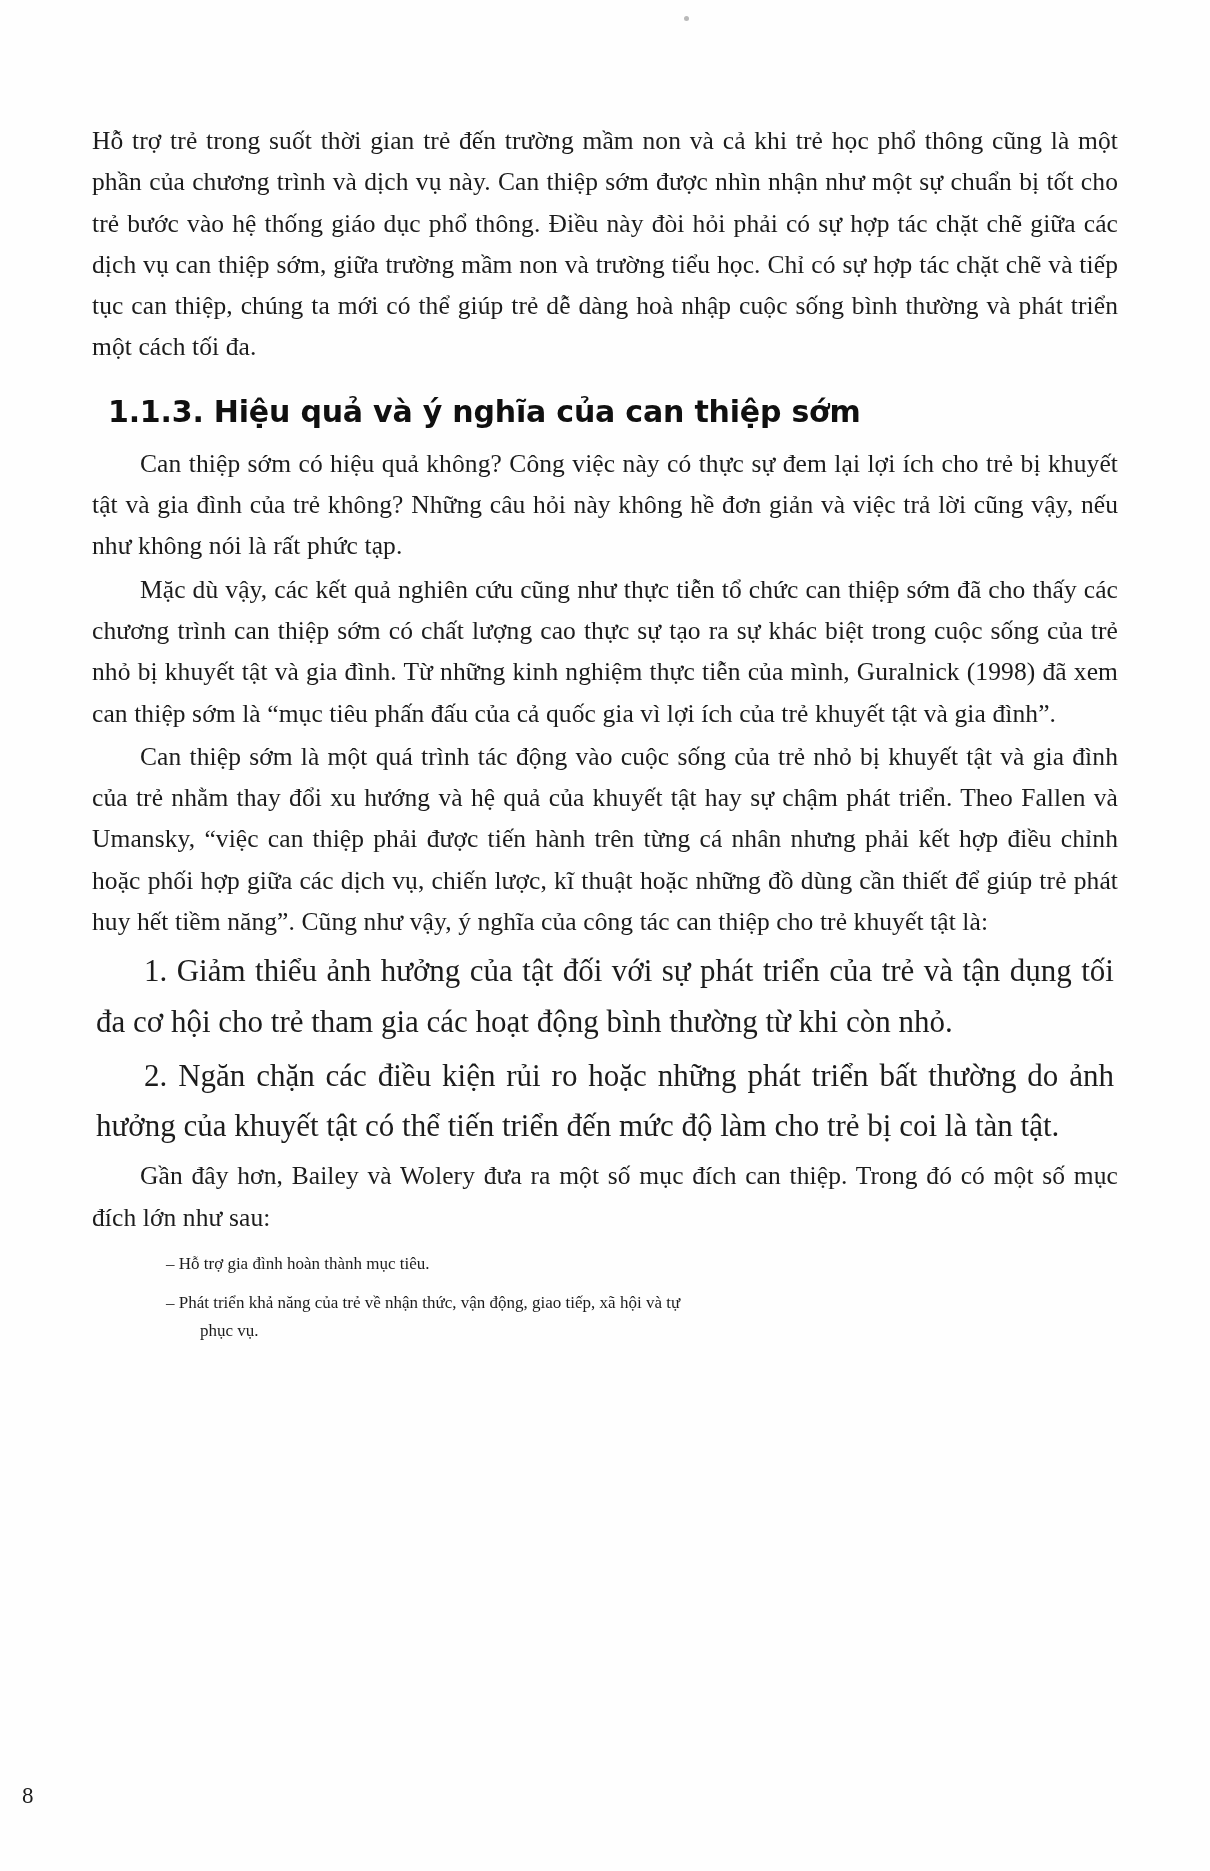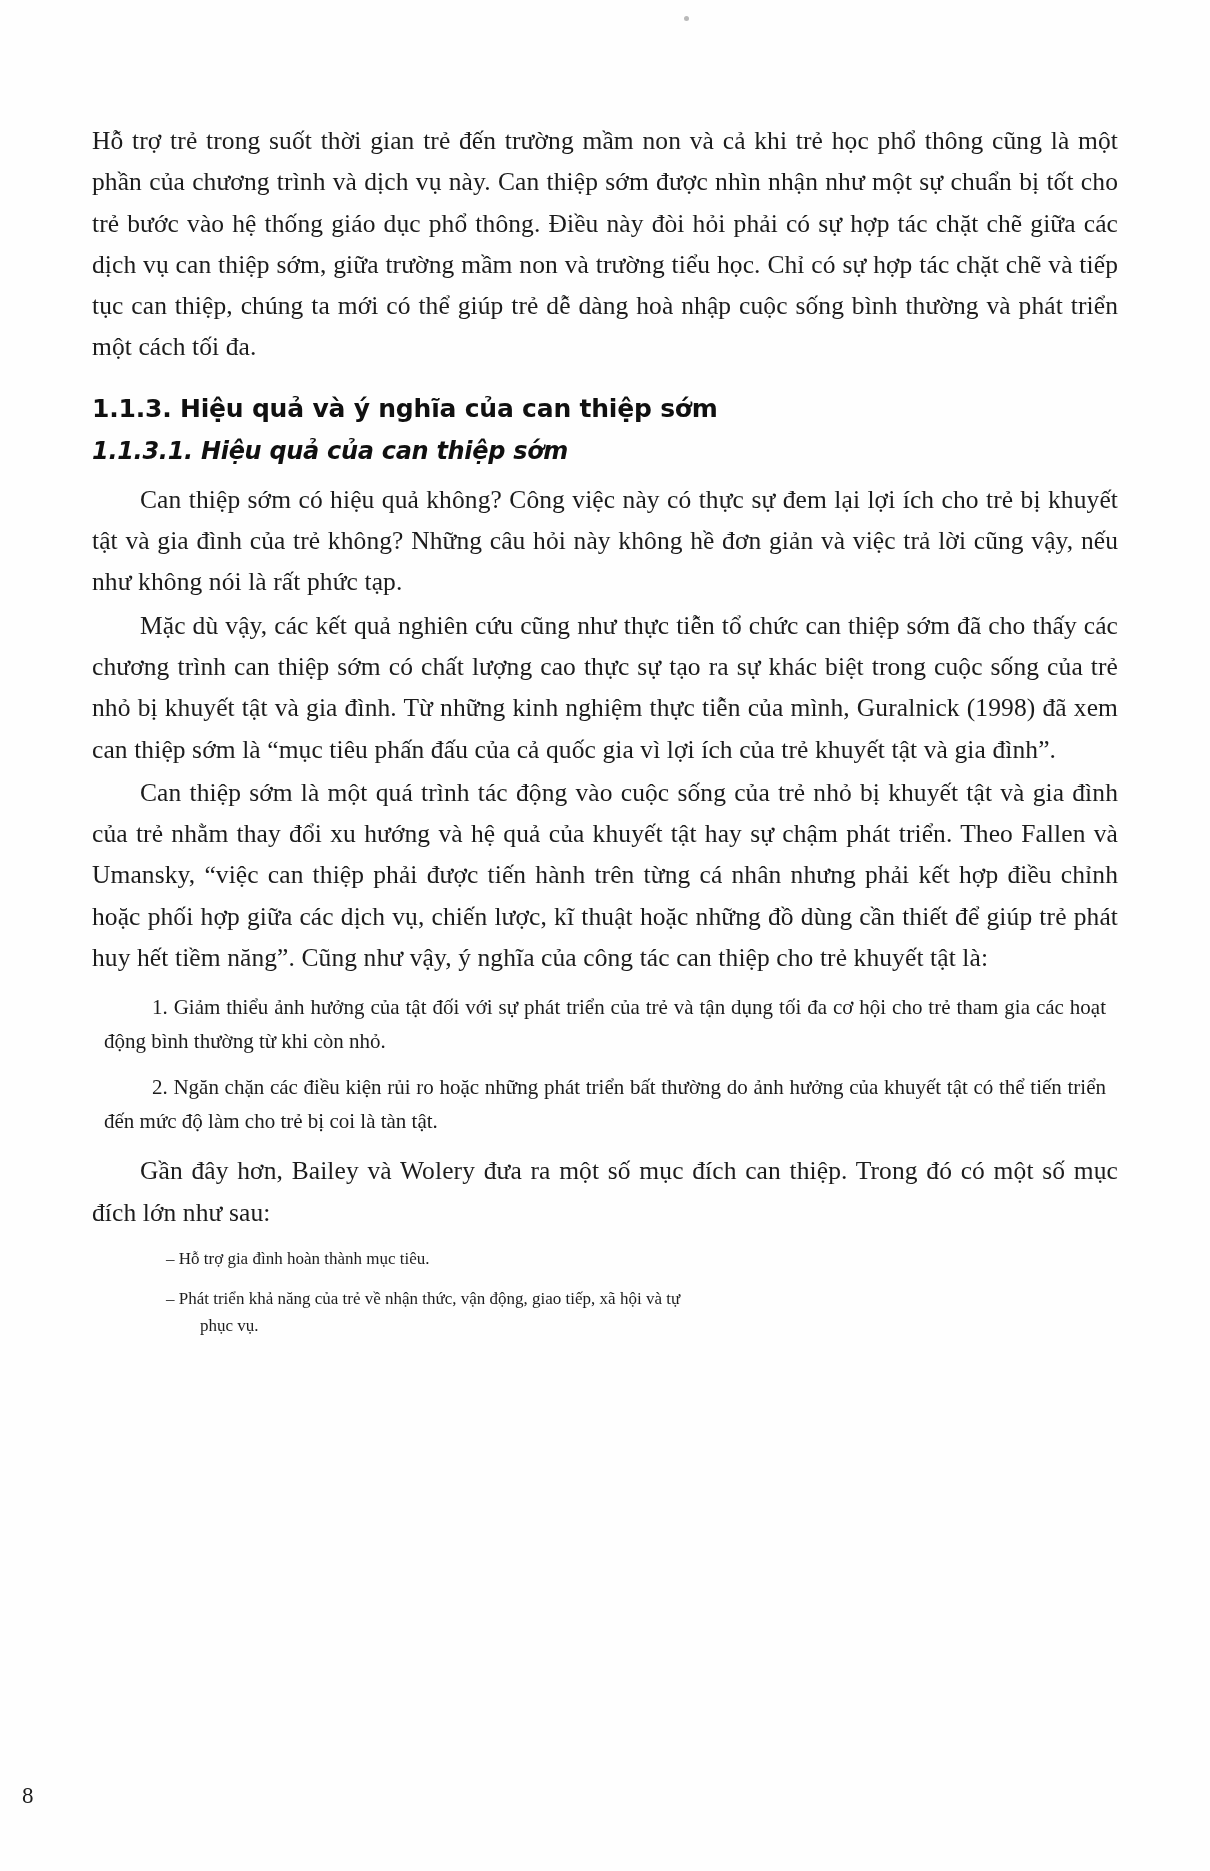--- a/index.html
+++ b/index.html
@@ -30,40 +30,40 @@
     margin: 0 0 2px 0;
     letter-spacing: 0.1px;
   }
   .para.indent {
     text-indent: 48px;
   }
   .para.no-indent {
     text-indent: 0;
   }
   .heading-3 {
-    font-size: 25px;
+    font-size: 30px;
     font-weight: bold;
     font-family: "DejaVu Sans", sans-serif;
-    margin: 26px 0 14px 0;
+    margin: 26px 0 14px 16px;
     letter-spacing: -0.2px;
     color: #101010;
   }
   .heading-4 {
     font-size: 24px;
     font-style: italic;
     font-family: "DejaVu Sans", sans-serif;
     margin: 0 0 14px 0;
     letter-spacing: -0.3px;
     color: #101010;
   }
   .list-item {
-    font-size: 21px;
+    font-size: 31px;
     line-height: 1.62;
     text-align: justify;
-    margin: 12px;
+    margin: 4px;
     text-indent: 48px;
   }
   .dash-item {
     font-size: 17px;
     line-height: 1.62;
     margin: 12px;
     text-indent: 62px;
   }
   .dash-item .cont {
     display: block;
@@ -91,21 +91,20 @@
 <body>
 
 <div class="page">
 
   <div class="speck"></div>
 
   <p class="para no-indent">Hỗ trợ trẻ trong suốt thời gian trẻ đến trường mầm non và cả khi trẻ học phổ thông cũng là một phần của chương trình và dịch vụ này. Can thiệp sớm được nhìn nhận như một sự chuẩn bị tốt cho trẻ bước vào hệ thống giáo dục phổ thông. Điều này đòi hỏi phải có sự hợp tác chặt chẽ giữa các dịch vụ can thiệp sớm, giữa trường mầm non và trường tiểu học. Chỉ có sự hợp tác chặt chẽ và tiếp tục can thiệp, chúng ta mới có thể giúp trẻ dễ dàng hoà nhập cuộc sống bình thường và phát triển một cách tối đa.</p>
 
   <h3 class="heading-3">1.1.3. Hiệu quả và ý nghĩa của can thiệp sớm</h3>
 
-  <h4 class="heading-4">1.1.3.1. Hiệu quả của can thiệp sớm</h4>
 
   <p class="para indent">Can thiệp sớm có hiệu quả không? Công việc này có thực sự đem lại lợi ích cho trẻ bị khuyết tật và gia đình của trẻ không? Những câu hỏi này không hề đơn giản và việc trả lời cũng vậy, nếu như không nói là rất phức tạp.</p>
 
   <p class="para indent">Mặc dù vậy, các kết quả nghiên cứu cũng như thực tiễn tổ chức can thiệp sớm đã cho thấy các chương trình can thiệp sớm có chất lượng cao thực sự tạo ra sự khác biệt trong cuộc sống của trẻ nhỏ bị khuyết tật và gia đình. Từ những kinh nghiệm thực tiễn của mình, Guralnick (1998) đã xem can thiệp sớm là “mục tiêu phấn đấu của cả quốc gia vì lợi ích của trẻ khuyết tật và gia đình”.</p>
 
   <p class="para indent">Can thiệp sớm là một quá trình tác động vào cuộc sống của trẻ nhỏ bị khuyết tật và gia đình của trẻ nhằm thay đổi xu hướng và hệ quả của khuyết tật hay sự chậm phát triển. Theo Fallen và Umansky, “việc can thiệp phải được tiến hành trên từng cá nhân nhưng phải kết hợp điều chỉnh hoặc phối hợp giữa các dịch vụ, chiến lược, kĩ thuật hoặc những đồ dùng cần thiết để giúp trẻ phát huy hết tiềm năng”. Cũng như vậy, ý nghĩa của công tác can thiệp cho trẻ khuyết tật là:</p>
 
   <p class="list-item">1. Giảm thiểu ảnh hưởng của tật đối với sự phát triển của trẻ và tận dụng tối đa cơ hội cho trẻ tham gia các hoạt động bình thường từ khi còn nhỏ.</p>
   <p class="list-item">2. Ngăn chặn các điều kiện rủi ro hoặc những phát triển bất thường do ảnh hưởng của khuyết tật có thể tiến triển đến mức độ làm cho trẻ bị coi là tàn tật.</p>
 

